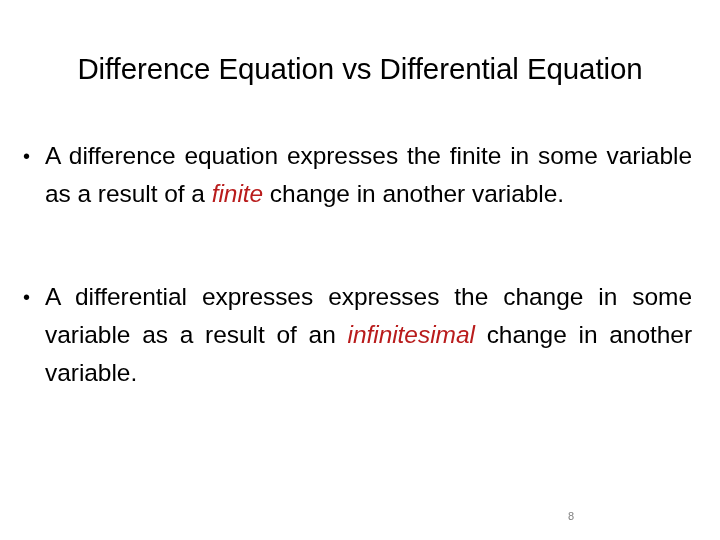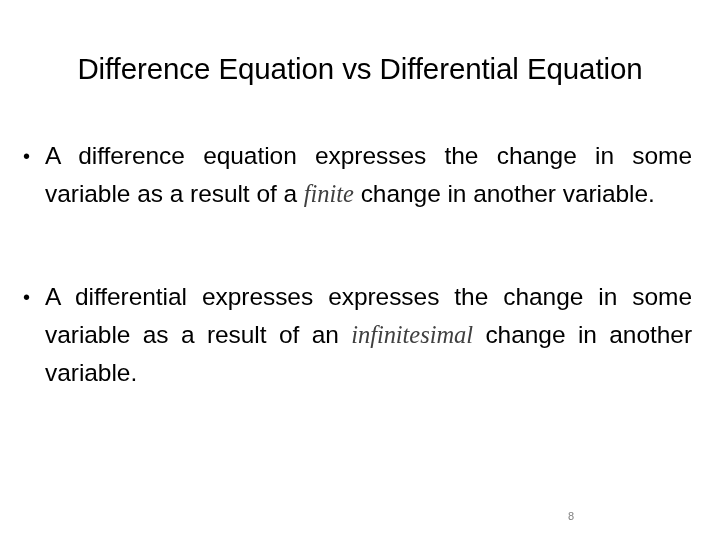--- a/index.html
+++ b/index.html
@@ -71,22 +71,21 @@
 
   
   .bullet-item .para-text { display: inline; }
 
   .bullet-gap {
     height: 65px;
   }
 
   .emph {
     font-style: italic;
-    color: #404040;
-    font-family: Liberation Serif, serif;
+    color: #b91c1c;
   }
 
   
   .page-number {
     position: absolute;
     right: 42px;
     bottom: 17px;
     font-size: 11px;
     line-height: 13px;
     color: #808080;
@@ -97,21 +96,21 @@
 <body>
 
 <div class="slide">
 
   <div class="slide-title">Difference Equation vs Differential Equation</div>
 
   <div class="body-area">
 
     <div class="bullet-item">
       <span class="bullet-mark">•</span>
-      <span class="para-text"><span>A difference equation expresses the change in some variable as a result of a </span><span class="emph">finite</span><span> change in another variable.</span></span>
+      <span class="para-text"><span>A difference equation expresses the finite in some variable as a result of a </span><span class="emph">finite</span><span> change in another variable.</span></span>
     </div>
 
     <div class="bullet-gap"></div>
 
     <div class="bullet-item">
       <span class="bullet-mark">•</span>
       <span class="para-text"><span>A differential expresses expresses the change in some variable as a result of an </span><span class="emph">infinitesimal</span><span> change in another variable.</span></span>
     </div>
 
   </div>

